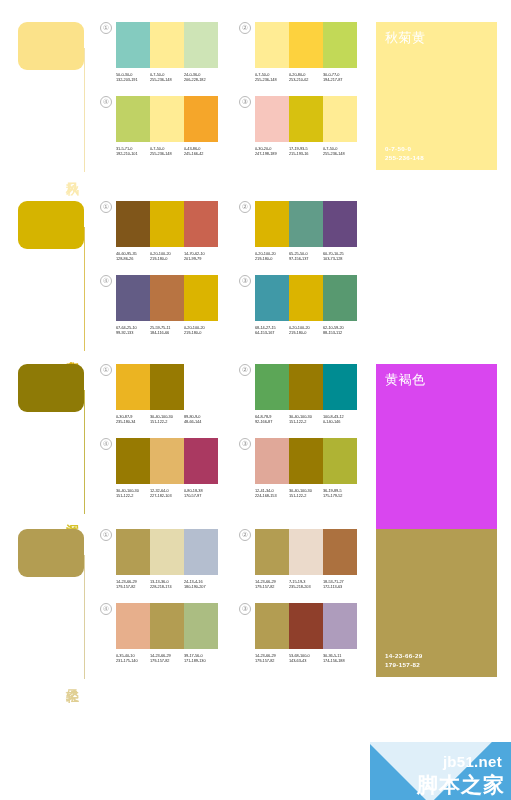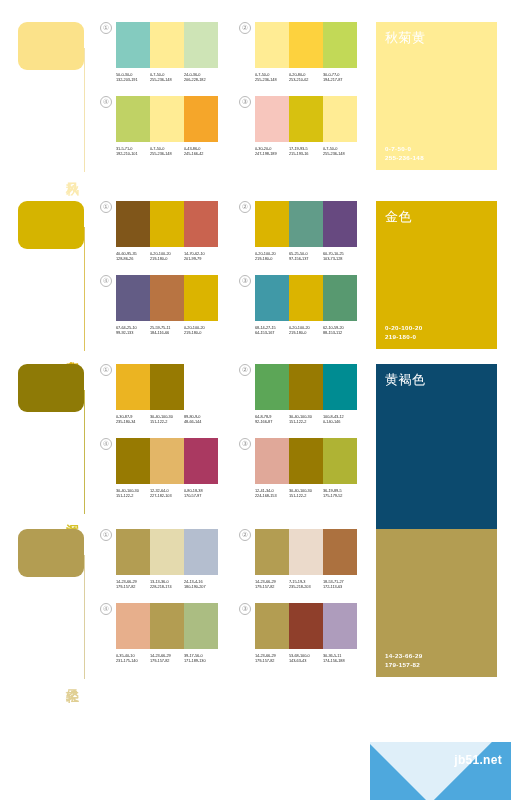--- a/index.html
+++ b/index.html
@@ -178,21 +178,21 @@
     opacity: 0.82;
     transform: rotate(-45deg);
     transform-origin: top left;
   }
 
   .wm-site {
     position: absolute;
     right: 9px;
     top: 11px;
     color: #ffffff;
-    font-size: 12px;
+    font-size: 15px;
     font-weight: bold;
     letter-spacing: 0.3px;
     margin-left: 43px;
   }
 
   .wm-brand {
     position: absolute;
     right: 6px;
     bottom: 3px;
     color: #ffffff;
@@ -418,29 +418,20 @@
                 </div>
                 <div class="code-cell">
                   <div>62-10-59-20</div>
                   <div>88-153-112</div>
                 </div>
               </div>
   </div>
           </div>
     </div>
 
-    <div class="feature-col">
-      <div class="feature-card" style="background: rgb(219, 180, 0); height: 148px;">
-        <div class="feature-name">金色</div>
-        <div class="feature-codes">
-          <div>0-20-100-20</div>
-          <div>219-180-0</div>
-        </div>
-      </div>
-    </div>
 
   </div>
       <div class="section" style="top: 350px; height: 170px;">
 
     <div class="mood-col">
       <div class="mood-chip" style="background: rgb(142, 122, 6);"></div>
       <div class="mood-rule" style="background: rgb(199, 184, 78);"></div>
       <div class="mood-word" style="color: rgb(214, 194, 42);">沉着</div>
     </div>
 
@@ -533,21 +524,21 @@
                 <div class="code-cell">
                   <div>36-19-89-5</div>
                   <div>175-179-52</div>
                 </div>
               </div>
   </div>
           </div>
     </div>
 
     <div class="feature-col">
-      <div class="feature-card" style="background: #0c4a6e; height: 188px;">
+      <div class="feature-card" style="background: #d946ef; height: 188px;">
         <div class="feature-name">黄褐色</div>
         <div class="feature-codes">
           <div>30-40-100-30</div>
           <div>151-122-2</div>
         </div>
       </div>
     </div>
 
   </div>
       <div class="section" style="top: 515px; height: 170px;">
@@ -662,15 +653,16 @@
       </div>
     </div>
 
   </div>
     </div>
 
   <div class="watermark">
     <div class="wm-bg"></div>
     <div class="wm-stripe"></div>
     <div class="wm-site">jb51.net</div>
+    <div class="wm-brand">脚本之家</div>
   </div>
 
 </div>
 
 </body></html>

